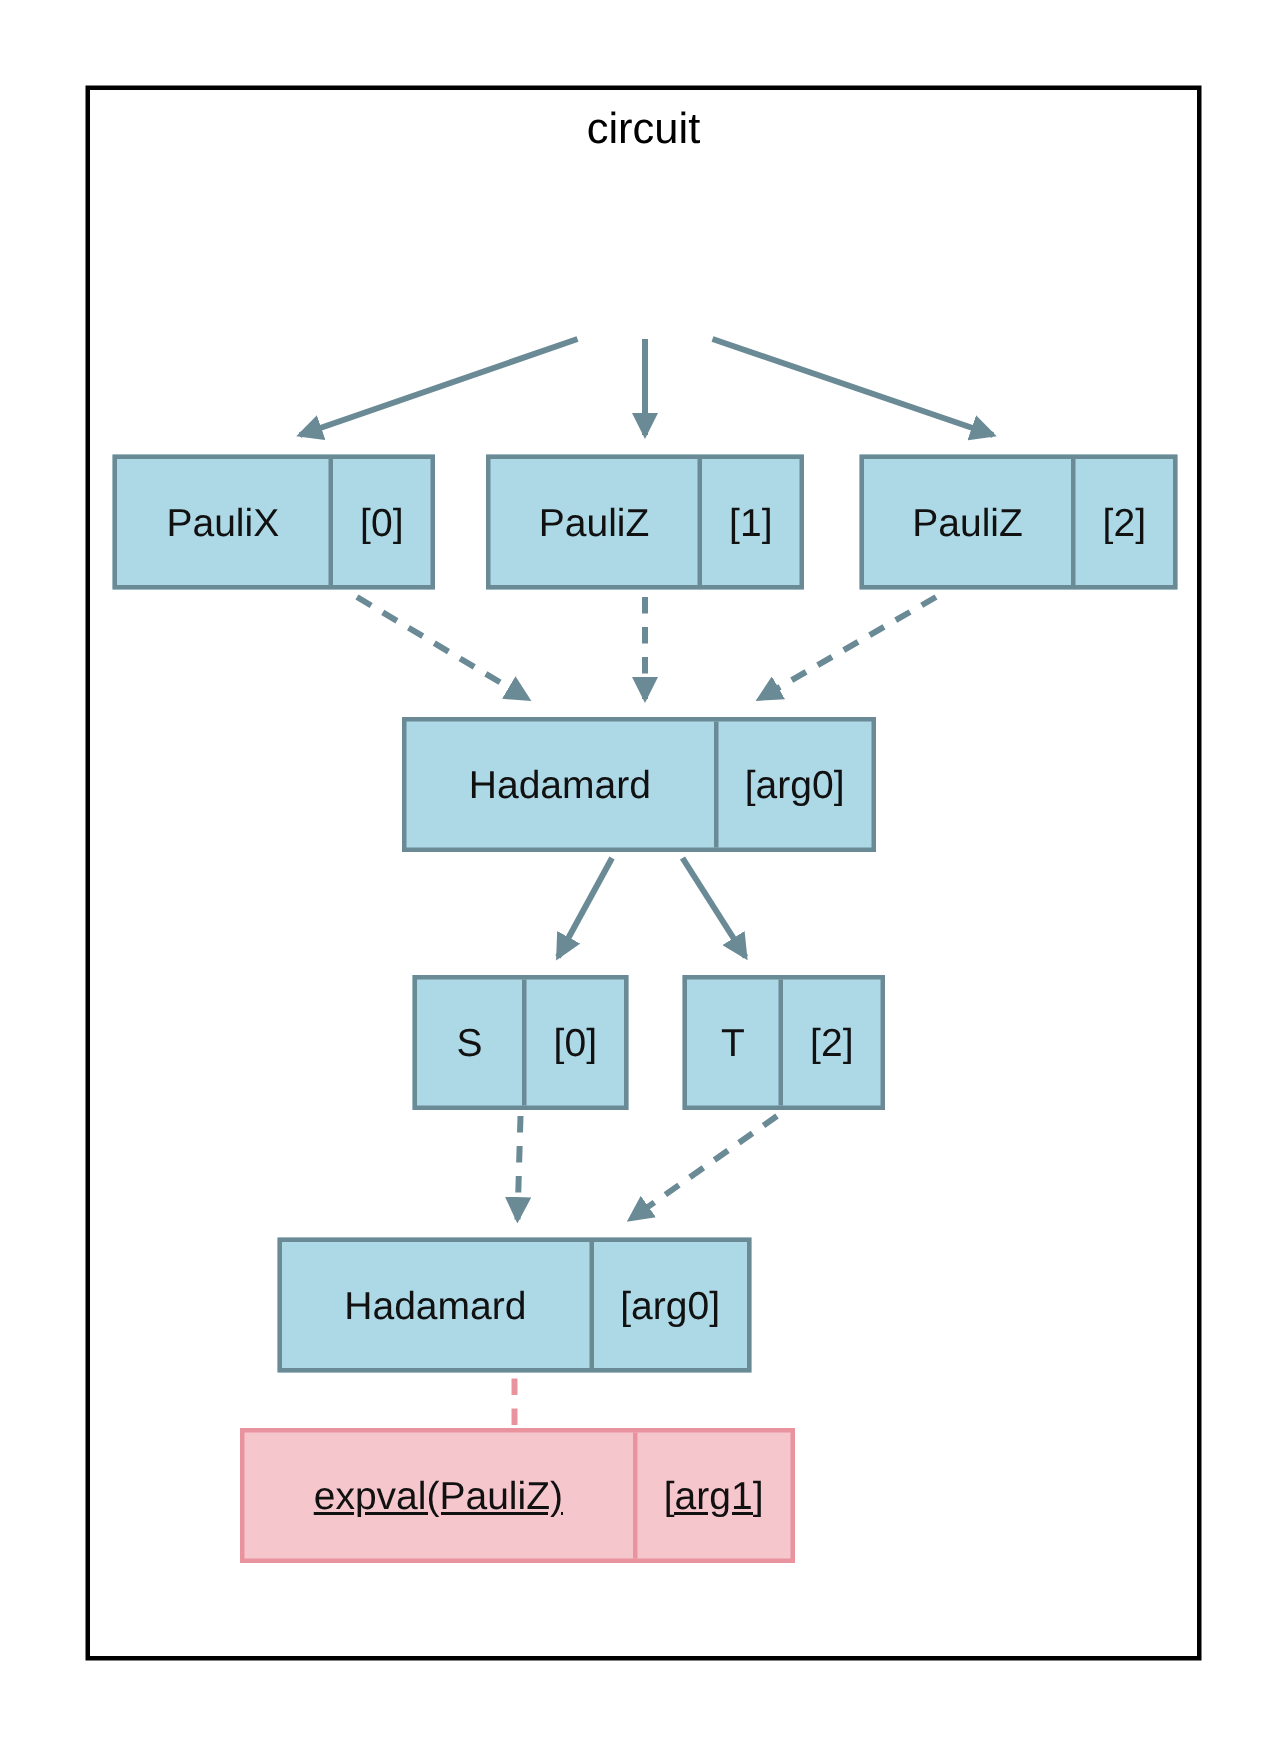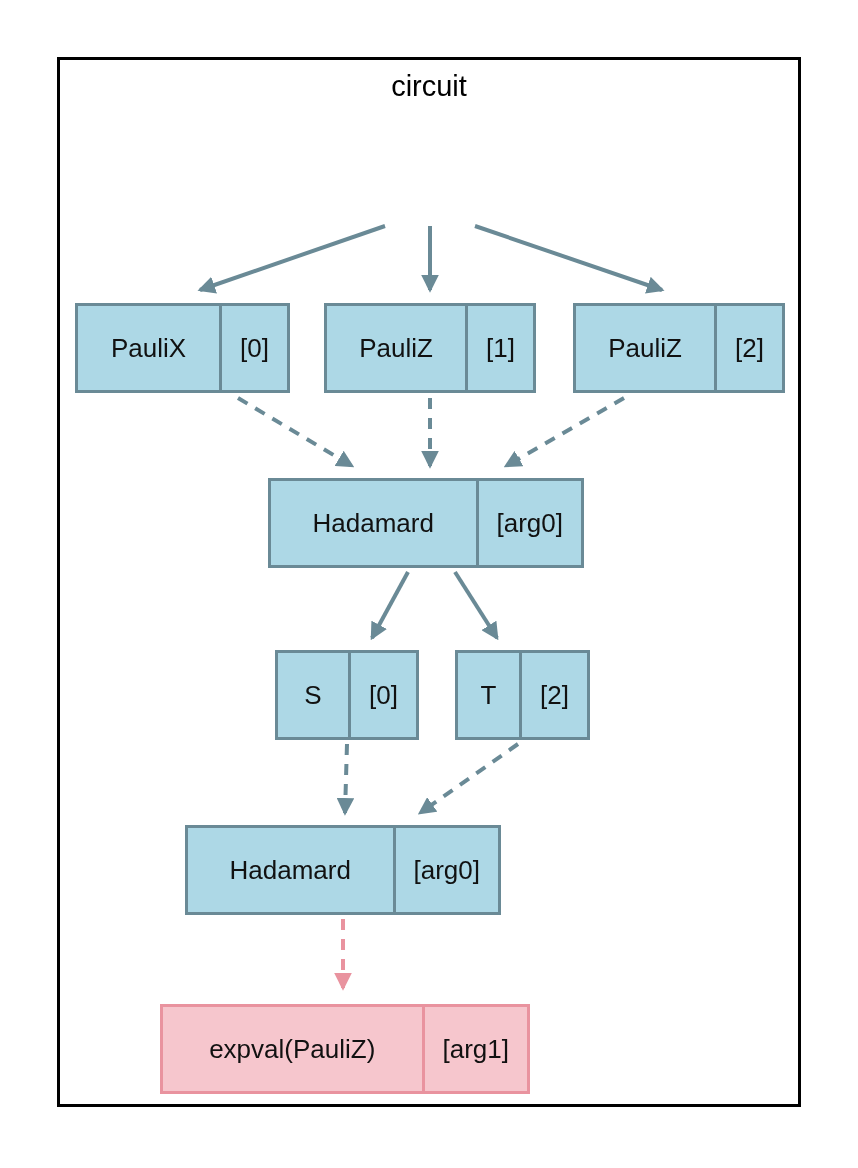--- a/index.html
+++ b/index.html
@@ -144,18 +144,18 @@
   <div class="node" style="left:455px;top:650px;width:135px;">
     <div class="cell">T</div>
     <div class="cell wires">[2]</div>
   </div>
 
   <div class="node" style="left:185px;top:825px;width:316px;">
     <div class="cell">Hadamard</div>
     <div class="cell wires">[arg0]</div>
   </div>
 
-  <div class="node pink" style="left:160px;top:1004px;width:370px;">
+  <div class="node pink" style="left:160px;top:952px;width:370px;text-decoration:underline;">
     <div class="cell">expval(PauliZ)</div>
     <div class="cell wires">[arg1]</div>
   </div>
 
 </div>
 
 </body></html>

